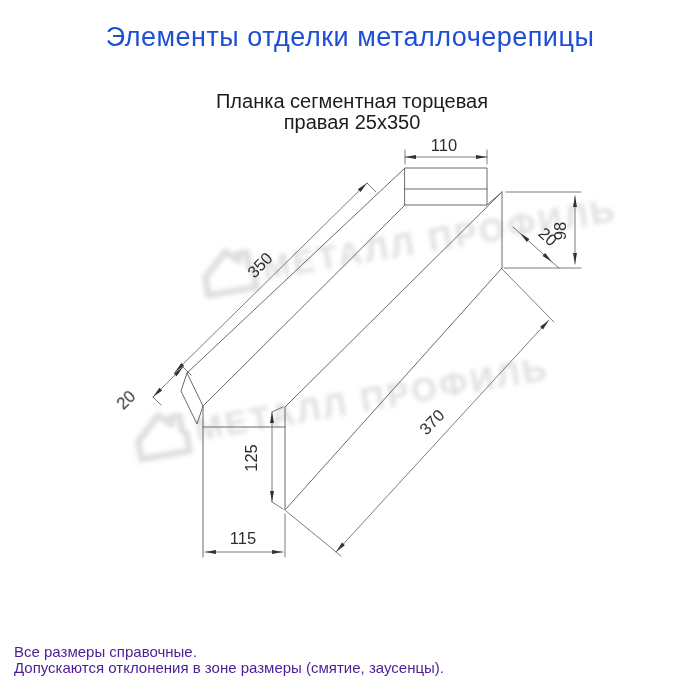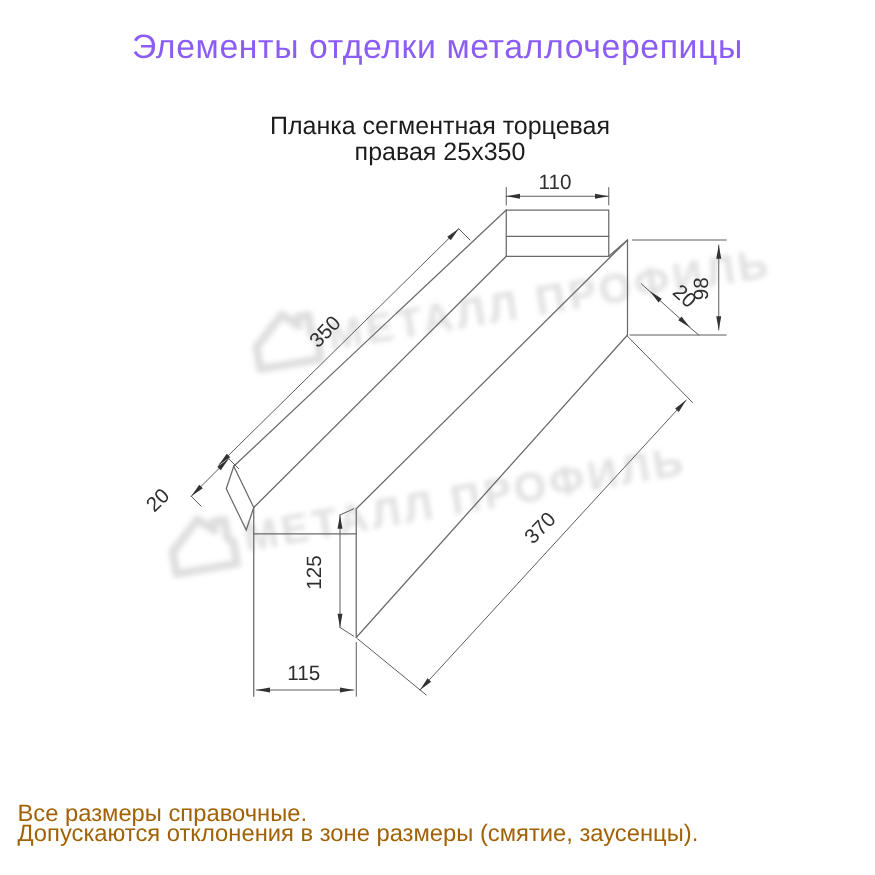--- a/index.html
+++ b/index.html
@@ -5,30 +5,30 @@
   html,body{margin:0;padding:0;}
   body{
     width:700px;height:700px;position:relative;overflow:hidden;
     background:#ffffff;
     font-family:"Liberation Sans", sans-serif;
     color:#1a1a1a;
   }
   .title{
     position:absolute;top:22px;left:0;width:700px;
     text-align:center;font-size:27px;font-weight:400;letter-spacing:0.5px;
-    color:#8b5cf6;
+    color:#1d4ed8;
   }
   .subtitle{
     position:absolute;top:91px;left:2px;width:700px;
     text-align:center;font-size:20px;line-height:21px;font-weight:400;
     color:#1c1c1c;
   }
   .footer{
     position:absolute;left:14px;top:644px;width:660px;
-    font-size:19px;line-height:16px;color:#a16207;
+    font-size:15px;line-height:16px;color:#4c1d95;
   }
   svg.drawing{position:absolute;left:0;top:0;}
   .part-line{stroke:#6a6a6a;stroke-width:1;fill:none;stroke-linecap:round;}
   .dim-line{stroke:#5c5c5c;stroke-width:0.8;fill:none;stroke-linecap:round;}
   .dim-arrow{fill:#333333;stroke:none;}
   .dim-text{font-family:"Liberation Sans", sans-serif;font-size:16.5px;fill:#2e2e2e;
             text-anchor:middle;}
   .wm{filter:blur(2.3px);opacity:0.8;}
   .wm-text{font-family:"Liberation Sans", sans-serif;font-weight:700;font-size:33px;
            fill:#d8d8d8;letter-spacing:3px;}

